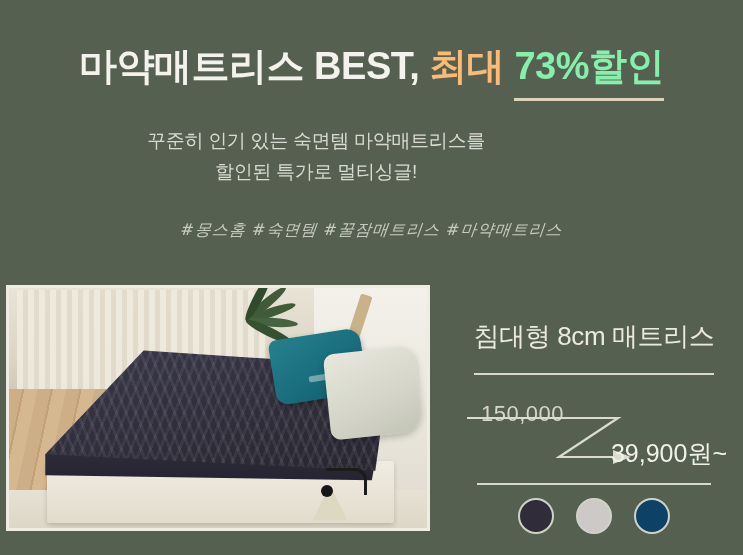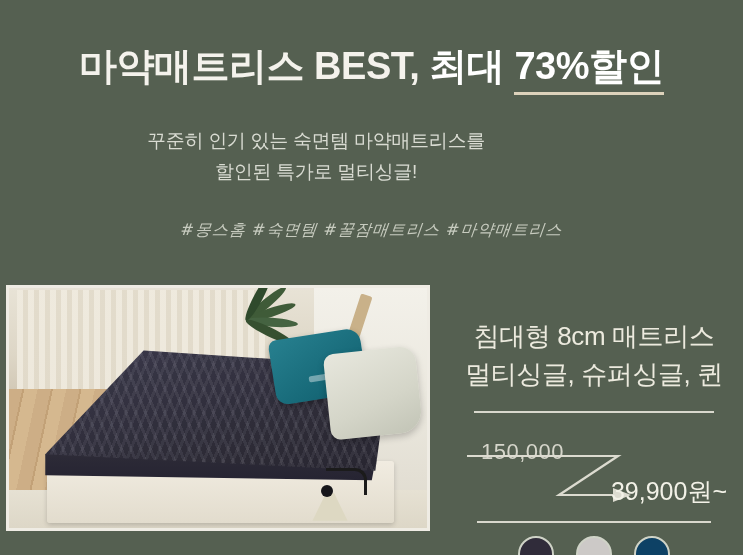--- a/index.html
+++ b/index.html
@@ -29,26 +29,26 @@
     width: 743px;
     text-align: center;
     font-size: 38px;
     font-weight: 700;
     letter-spacing: -0.5px;
     color: #f4f2ec;
     white-space: nowrap;
     line-height: 1.2;
   }
   .headline .hl-accent {
-    color: #ffffff;
+    color: #fdba74;
   }
   .headline .hl-underline {
-    color: #ffffff;
+    color: #86efac;
     border-bottom: 3px solid #ddd2bb;
-    padding-bottom: 5px;
+    padding-bottom: 11px;
   }
 
   
   .subtitle {
     position: absolute;
     top: 126px;
     left: 0;
     width: 632px;
     text-align: center;
     font-size: 19px;
@@ -362,21 +362,20 @@
         <div class="shade"></div>
         <div class="arm"></div>
         <div class="knob"></div>
       </div>
     </div>
   </div>
 
   <div class="info">
     <div class="prod-name">
       <div>침대형 8cm 매트리스</div>
-      <div>멀티싱글, 슈퍼싱글, 퀸</div>
     </div>
 
     <div class="divider-top"></div>
 
     <div class="price-block">
       <div class="old-price">150,000</div>
       <div class="strike-line"></div>
       <svg class="arrow-svg" viewBox="0 0 278 86">
         <polyline points="140,23 163,23 104,62 161,62" fill="none" stroke="#dcdbd0" stroke-width="2.2" stroke-linejoin="miter" stroke-linecap="butt"></polyline>
         <polygon points="158,55 176,62 158,69" fill="#dcdbd0"></polygon>

